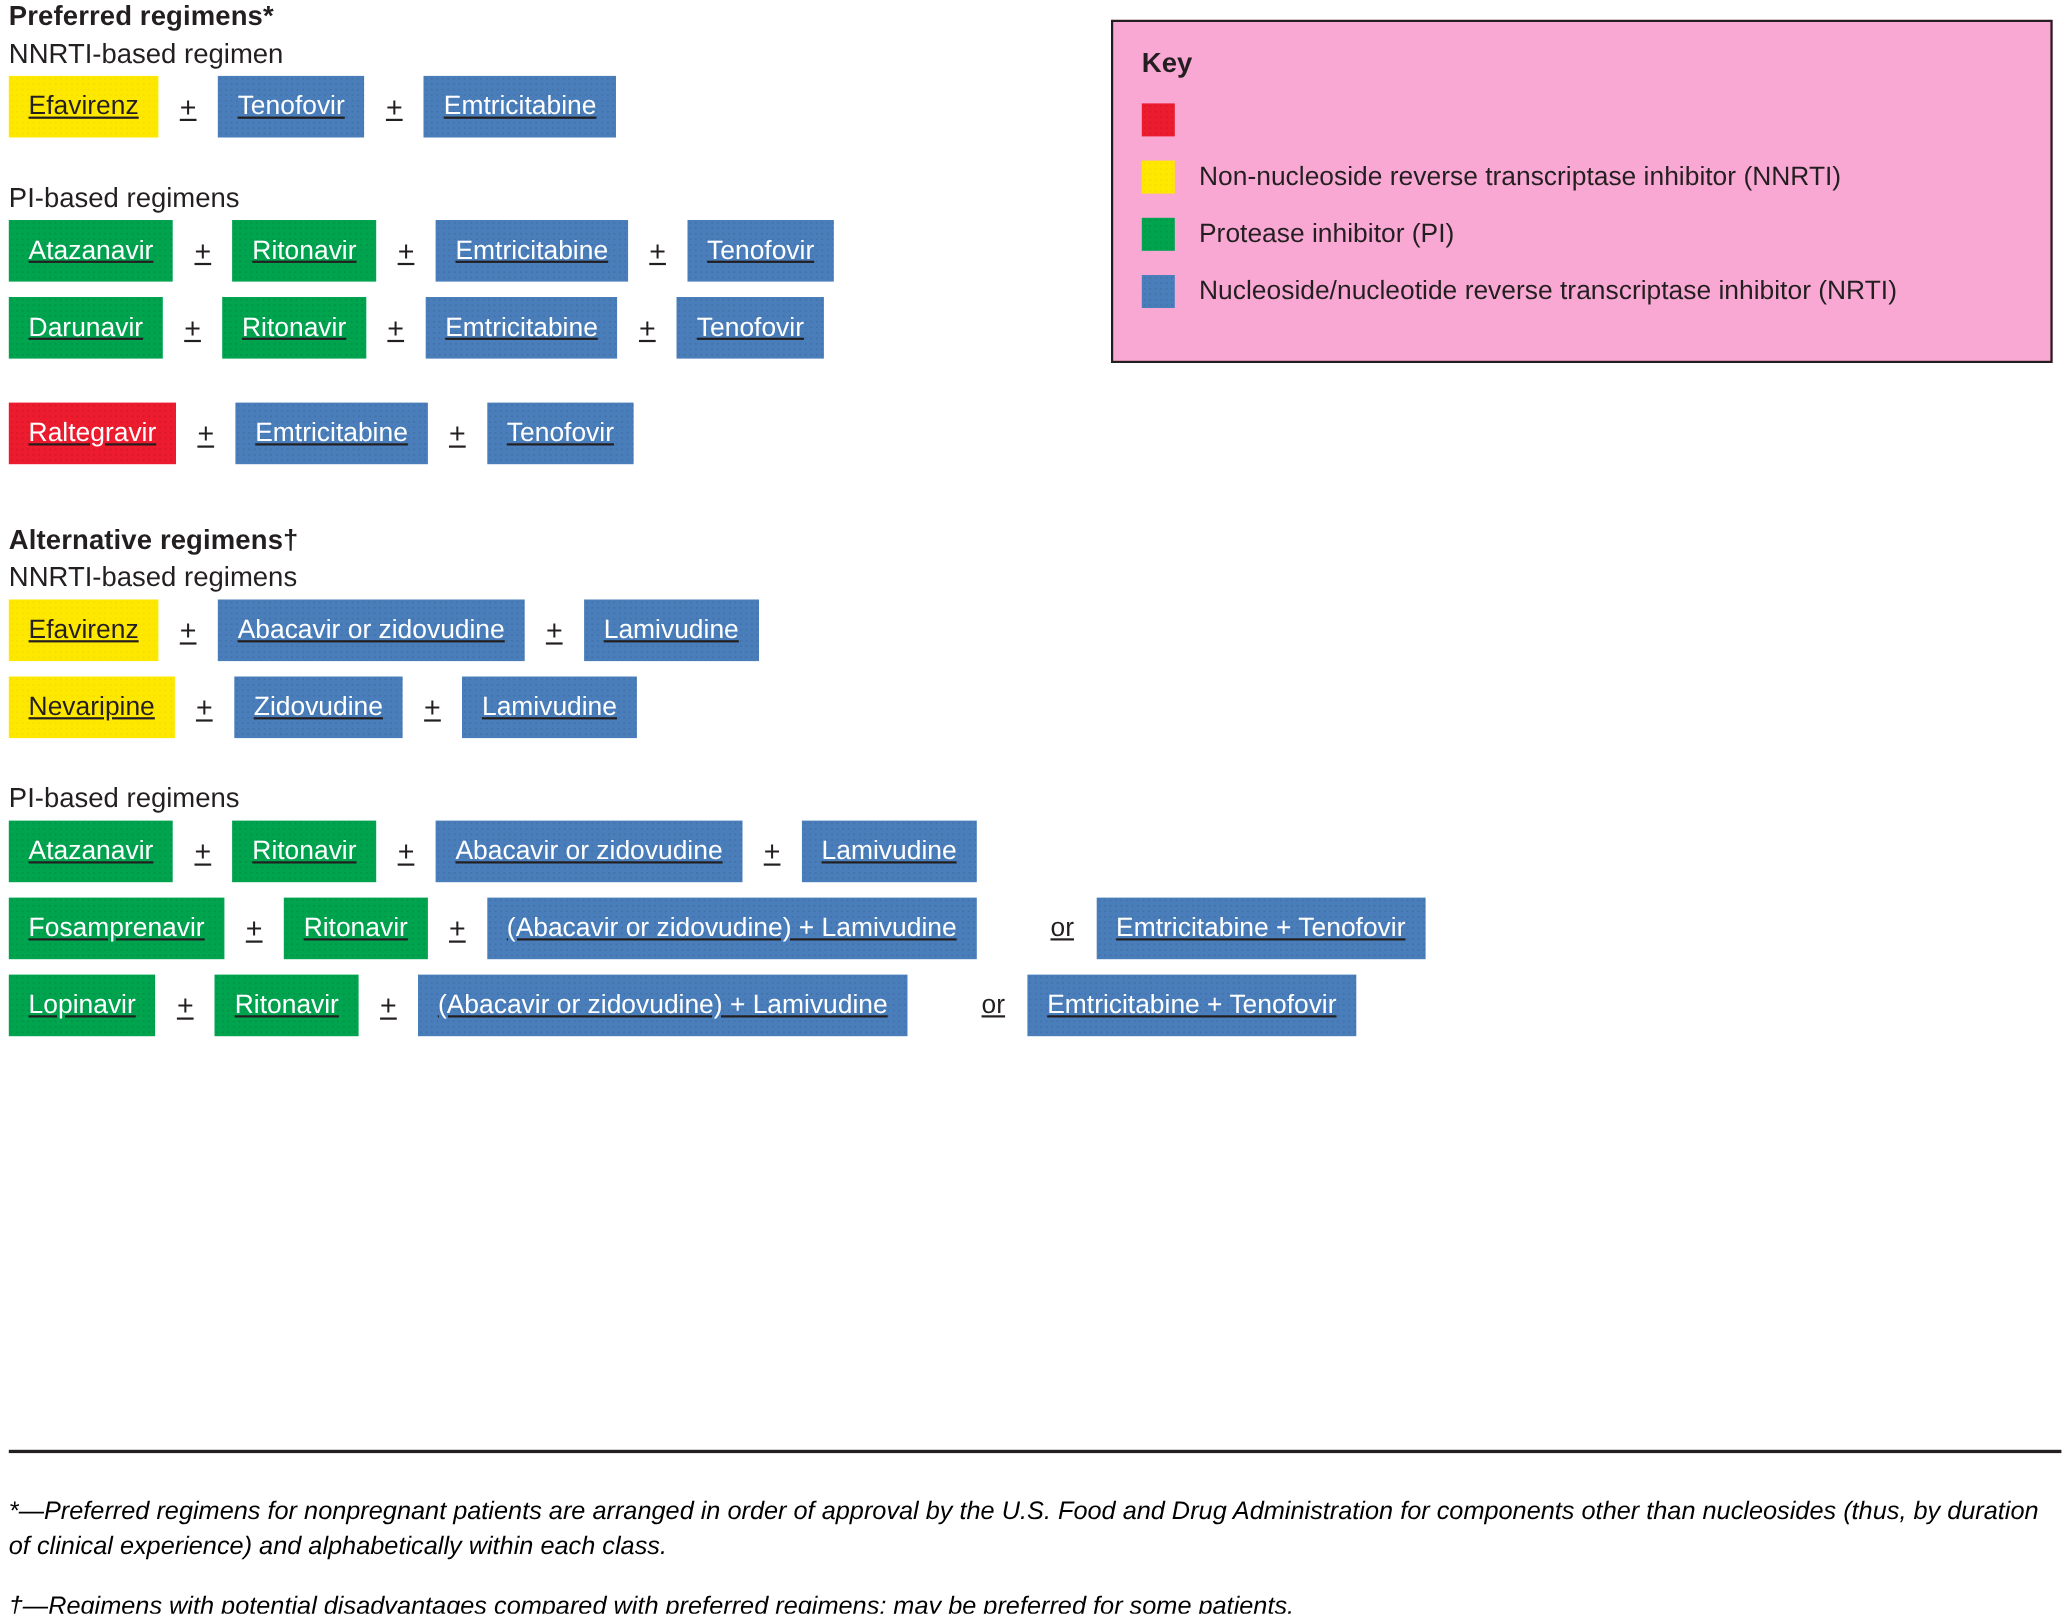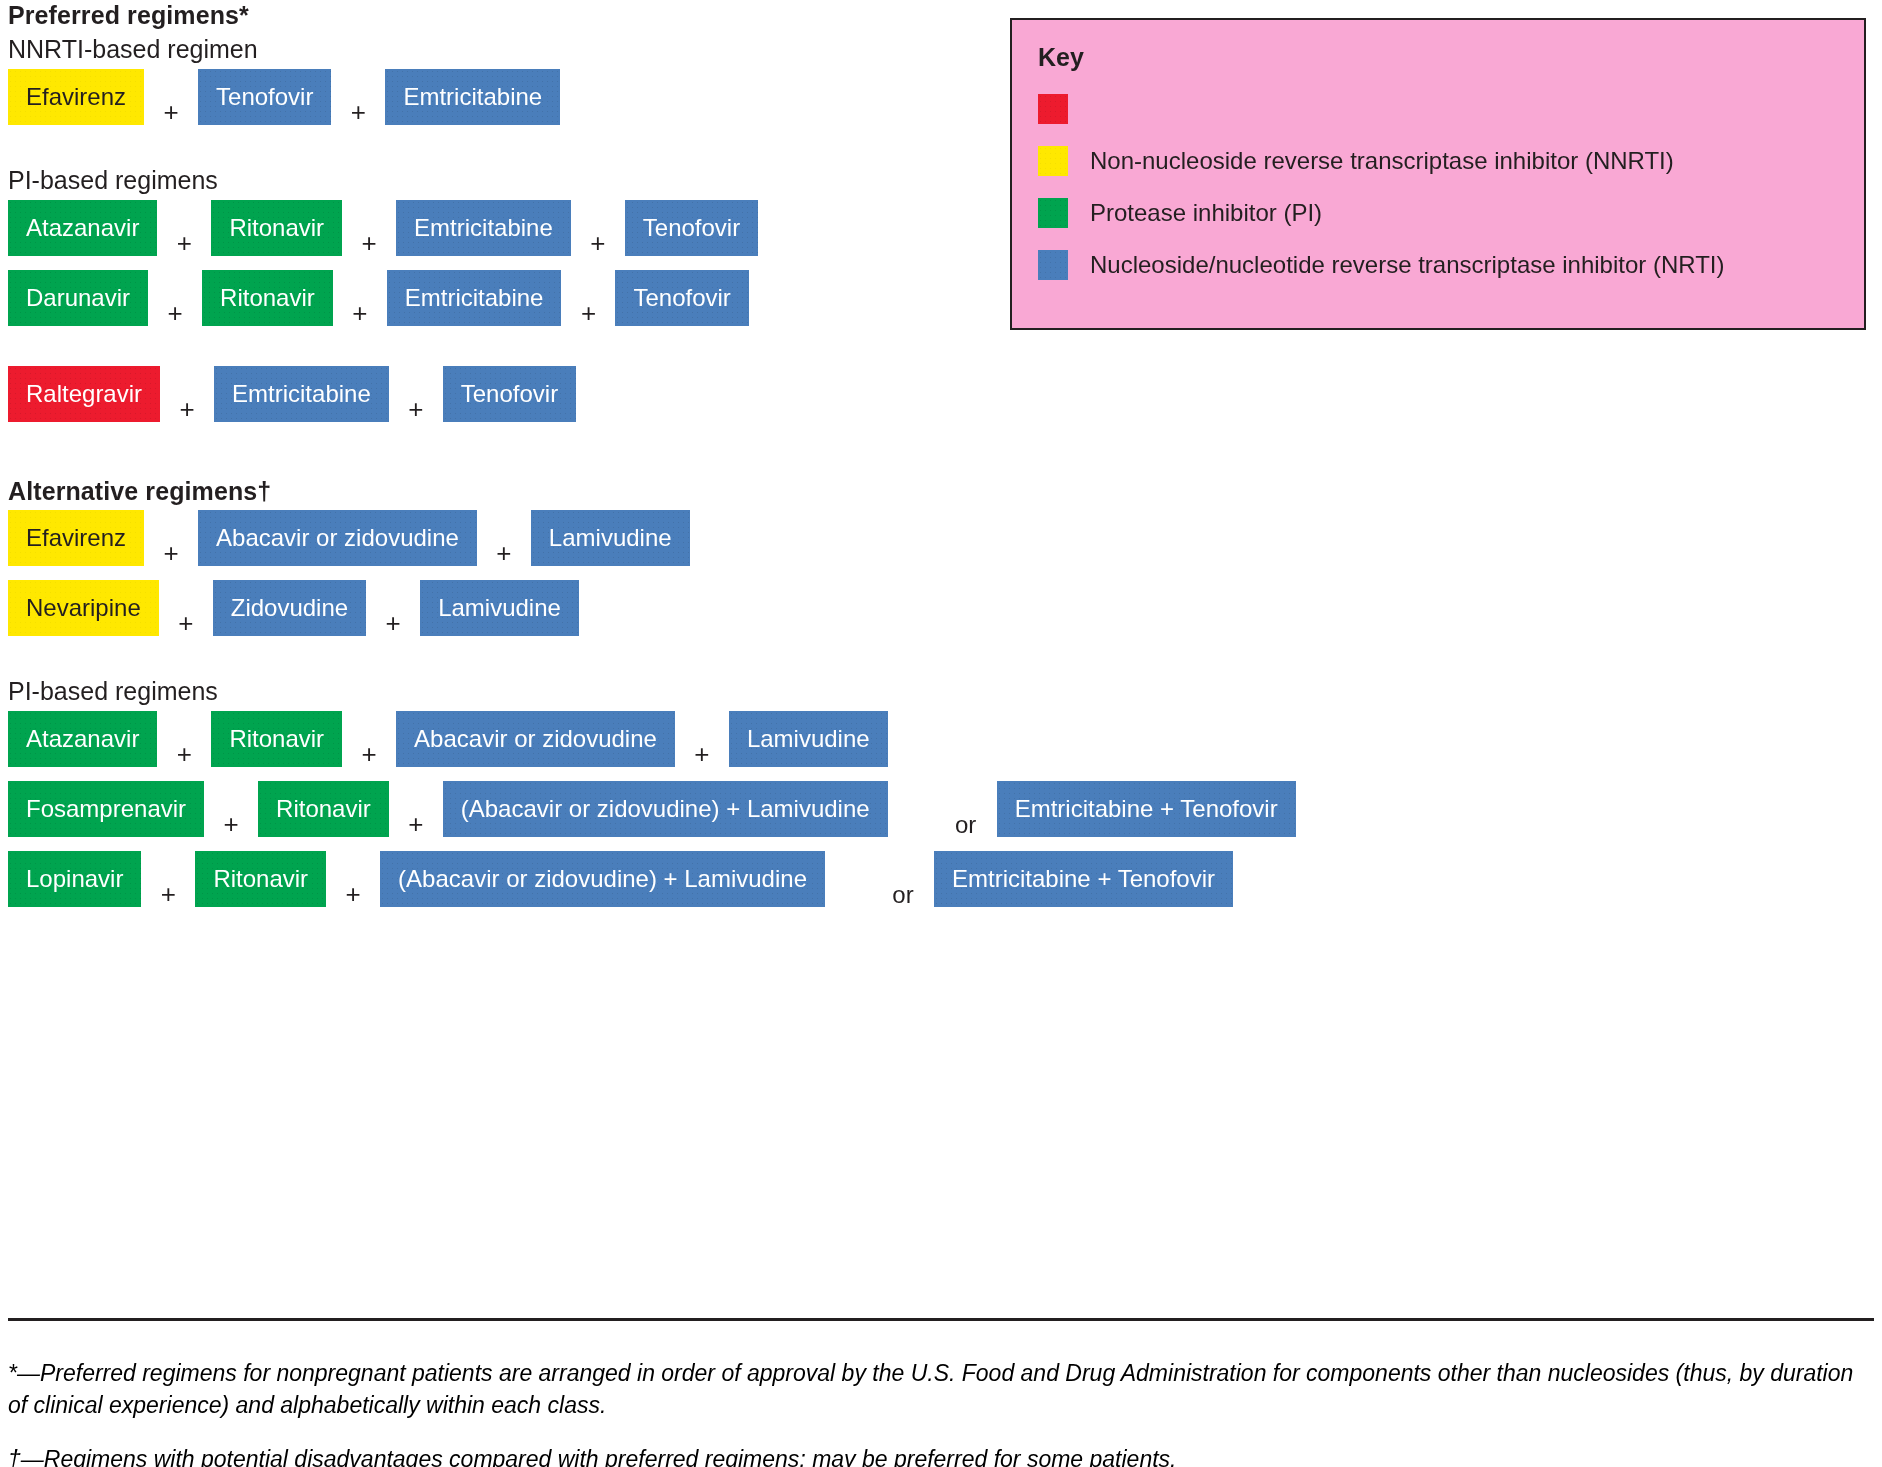--- a/index.html
+++ b/index.html
@@ -43,22 +43,23 @@
   .group-label {
     font-size: 25px;
     line-height: 30px;
     font-weight: 400;
     color: #231f20;
     margin: 0 0 5px 0;
   }
 
   .regimen-row {
     display: flex;
-    align-items: flex-end;
+    align-items: center;
     margin-bottom: 14px;
+    text-decoration: underline;
   }
 
   .drug {
     height: 56px;
     display: flex;
     align-items: center;
     justify-content: center;
     box-sizing: border-box;
     padding: 0 18px;
     font-size: 24px;
@@ -242,20 +243,21 @@
         <div class="drug c-blue">
           <span>Emtricitabine</span>
         </div>
         <div class="plus">+</div>
         <div class="drug c-blue">
           <span>Tenofovir</span>
         </div>
       </div>
       <div class="spacer-lg"></div>
       <div class="section-title">Alternative regimens†</div>
+      <div class="group-label">NNRTI-based regimens</div>
       <div class="regimen-row">
         <div class="drug c-yellow">
           <span>Efavirenz</span>
         </div>
         <div class="plus">+</div>
         <div class="drug c-blue">
           <span>Abacavir or zidovudine</span>
         </div>
         <div class="plus">+</div>
         <div class="drug c-blue">

